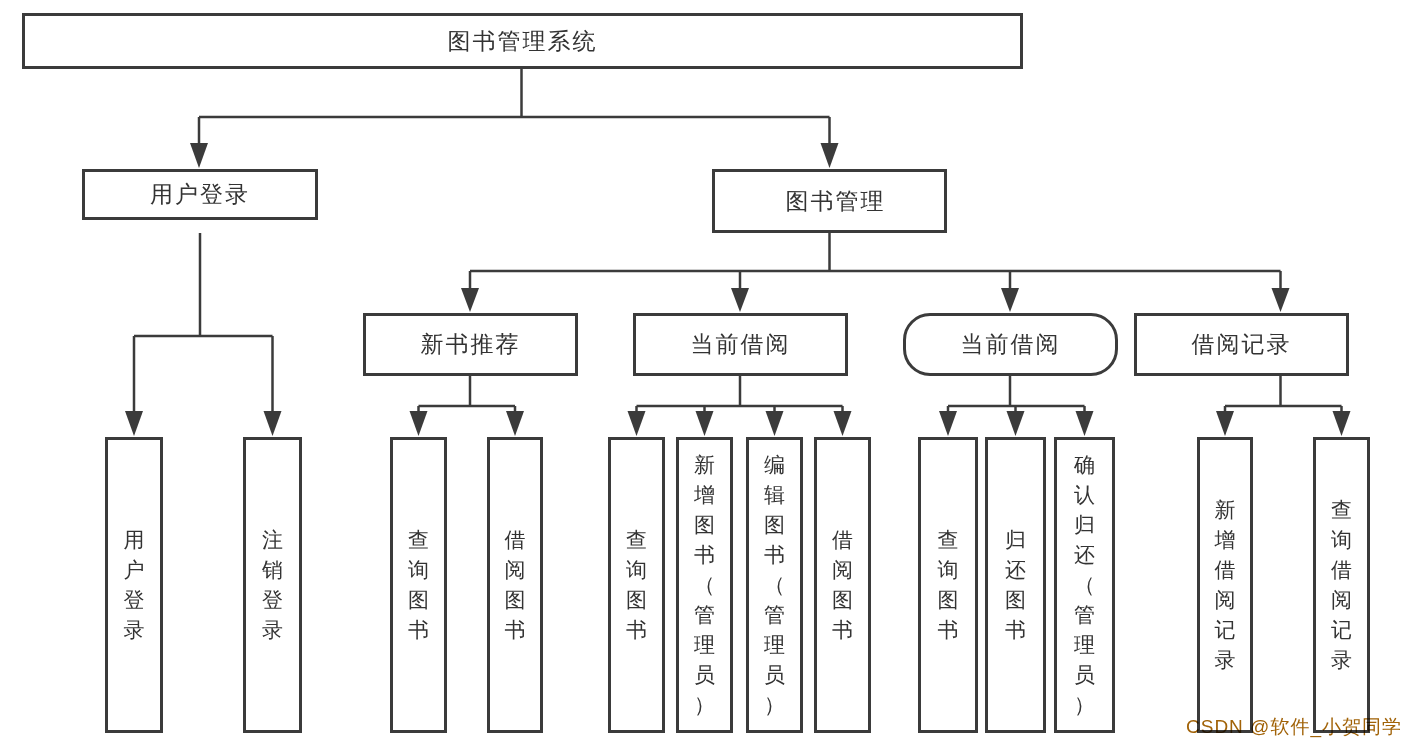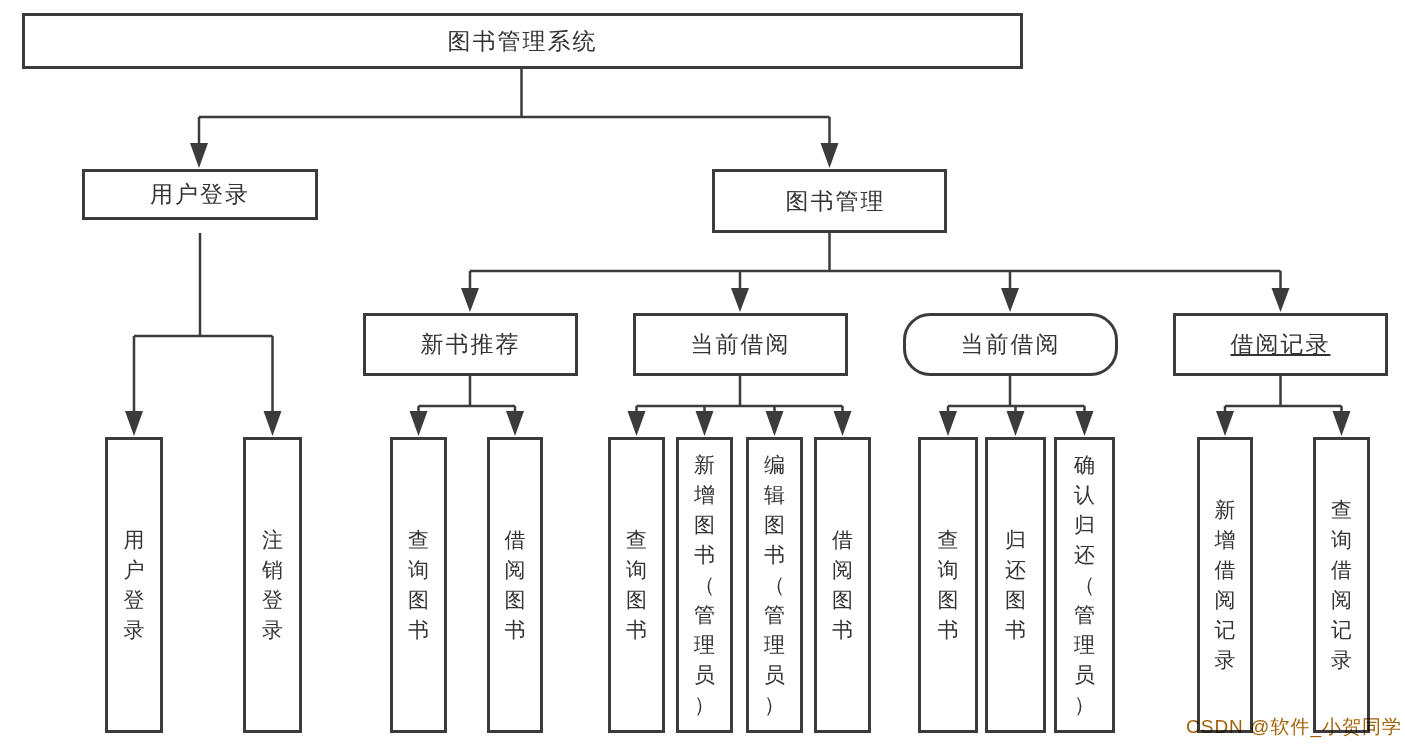--- a/index.html
+++ b/index.html
@@ -131,21 +131,21 @@
   </svg>
 
   <div class="box hlabel" style="left:22px; top:13px; width:1001px; height:56px;">图书管理系统</div>
 
   <div class="box hlabel" style="left:82px; top:169px; width:236px; height:51px;">用户登录</div>
   <div class="box hlabel" style="left:712px; top:169px; width:235px; height:64px;padding-left:12px;">图书管理</div>
 
   <div class="box hlabel" style="left:363px; top:313px; width:215px; height:63px;">新书推荐</div>
   <div class="box hlabel" style="left:633px; top:313px; width:215px; height:63px;">当前借阅</div>
   <div class="box hlabel" style="left:903px; top:313px; width:215px; height:63px;border-radius:27px;">当前借阅</div>
-  <div class="box hlabel" style="left:1173px; top:313px; width:215px; height:63px;text-decoration:underline;">借阅记录</div>
+  <div class="box hlabel" style="left:1134px; top:313px; width:215px; height:63px;">借阅记录</div>
 
   <div class="box leaf" style="left:105px; top:437px; width:58px; height:296px;">用
 户
 登
 录</div>
   <div class="box leaf" style="left:243px; top:437px; width:59px; height:296px;">注
 销
 登
 录</div>
 

